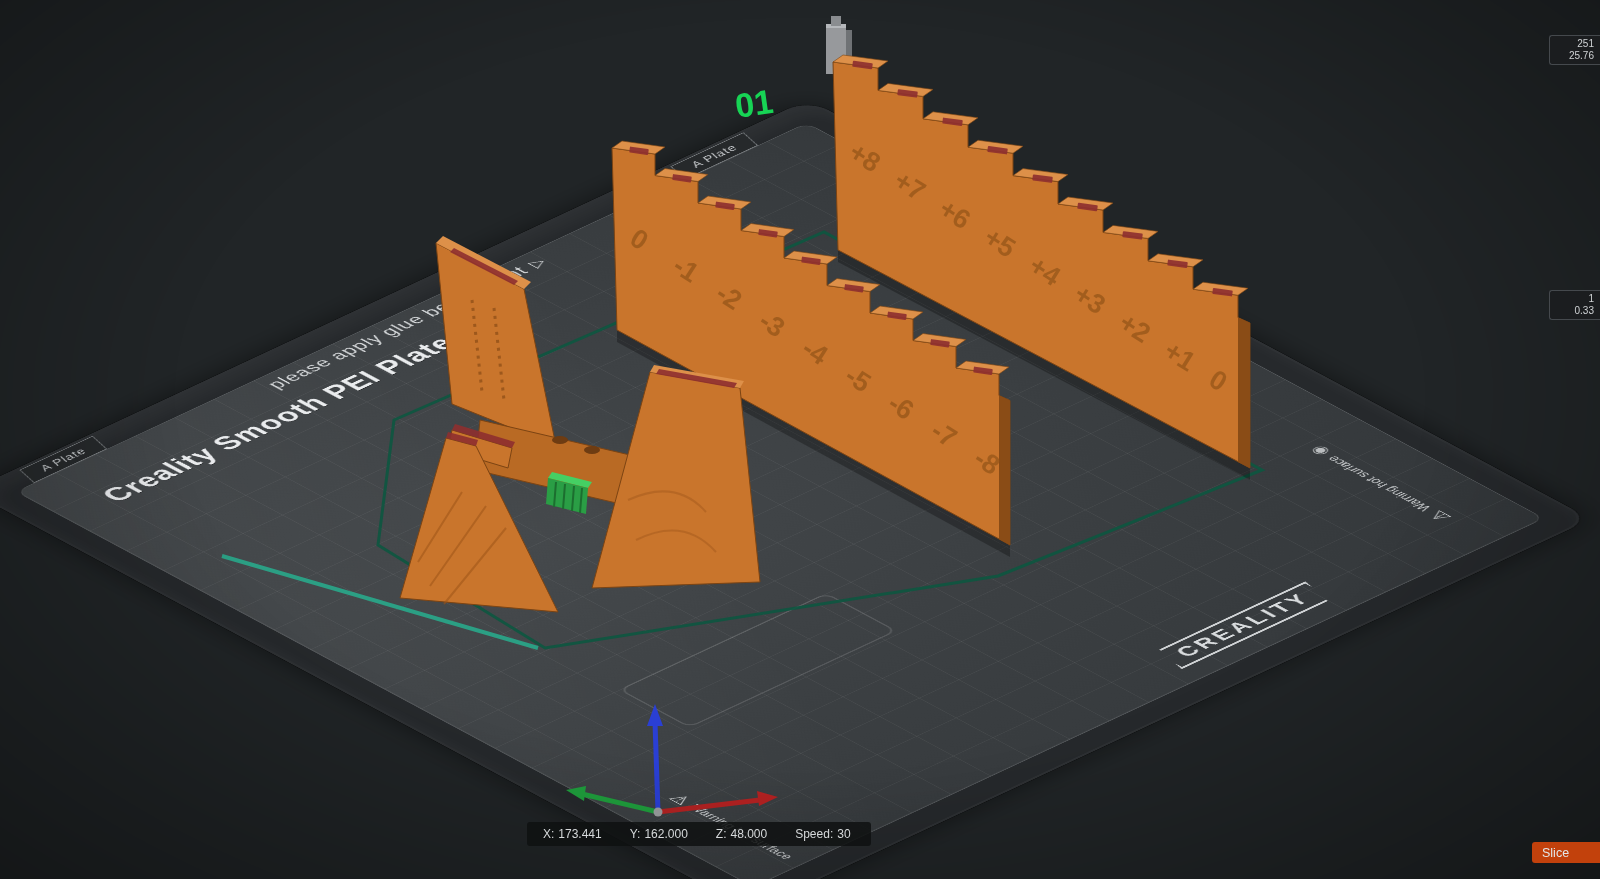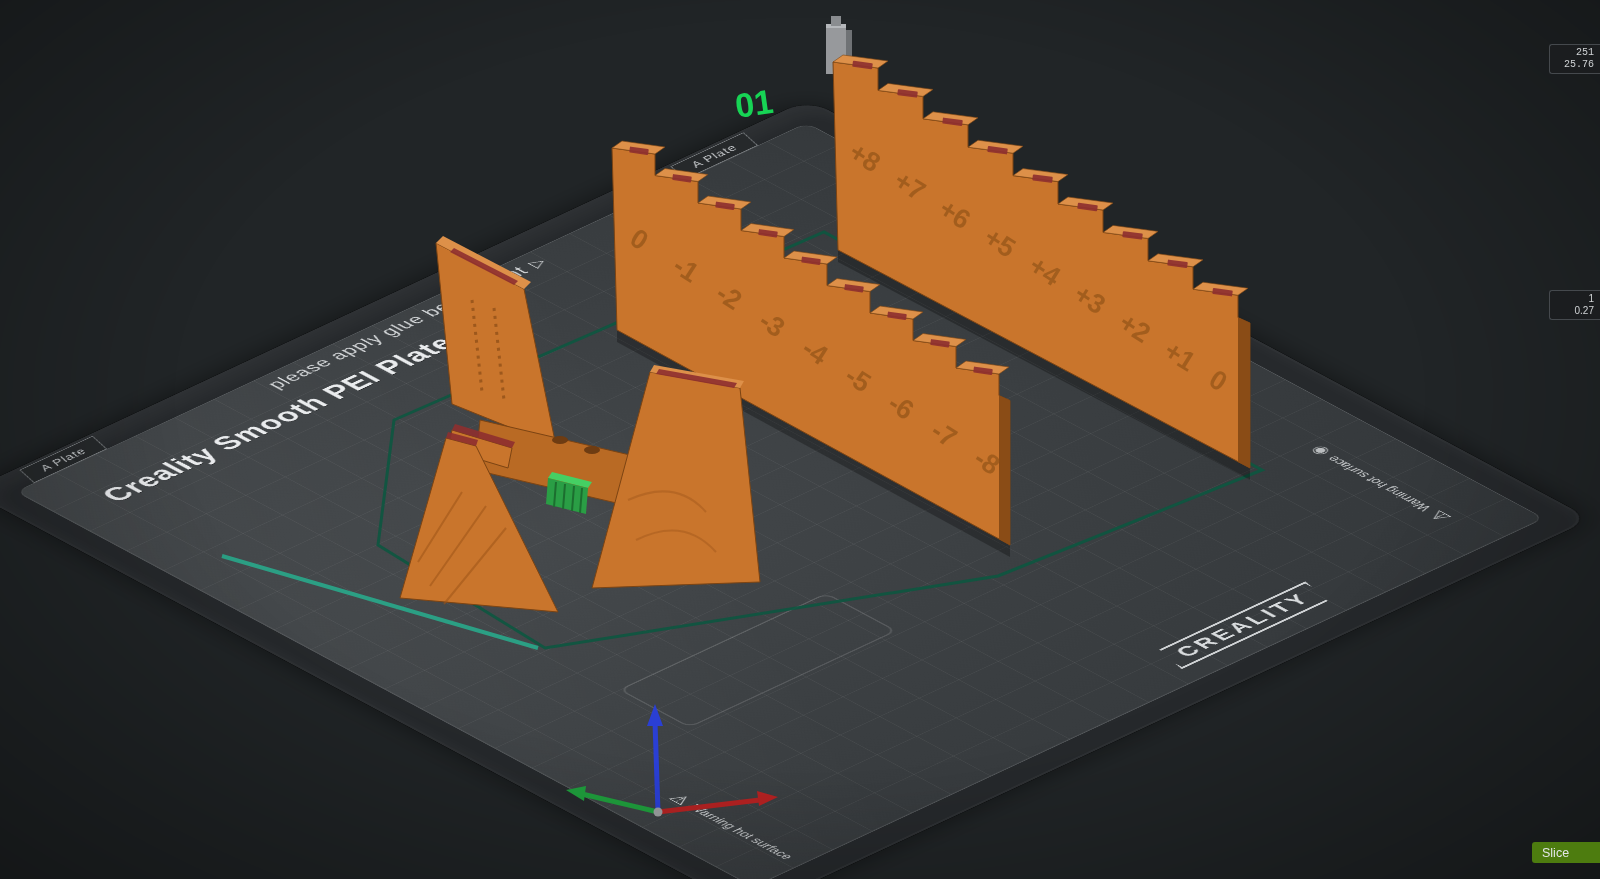--- a/index.html
+++ b/index.html
@@ -72,25 +72,25 @@
     display:flex;align-items:center;gap:24px;padding:0 16px;
     color:#d6d9db;font-size:12px;white-space:nowrap;
   }
   .status-item span{margin-right:4px;}
   .layer-ind{
     position:absolute;right:0;z-index:10;background:rgba(27,30,32,0.95);
     border:1px solid #45494d;border-right:none;border-radius:3px 0 0 3px;
     color:#d0d3d5;font-size:10px;line-height:12px;text-align:right;
     padding:2px 6px;min-width:38px;
   }
-  .layer-top{top:44px;font-family:Liberation Mono, monospace;}
+  .layer-top{top:35px;}
   .layer-bottom{top:290px;}
   .slice-btn{
     position:absolute;right:0;top:842px;z-index:10;height:21px;width:58px;overflow:hidden;
-    background:#4d7c0f;color:#e2e5e7;font-size:12.5px;display:flex;align-items:center;
+    background:#c2410c;color:#e2e5e7;font-size:12.5px;display:flex;align-items:center;
     padding-left:10px;border-radius:3px 0 0 3px;
   }
   .vignette{position:absolute;inset:0;z-index:8;pointer-events:none;
     background:radial-gradient(ellipse at 50% 45%, transparent 55%, rgba(0,0,0,0.38) 100%);}
 </style>
 </head>
 <body>
 
 <div id="app">
 
@@ -262,27 +262,41 @@
       <line x1="658" y1="812" x2="582" y2="794" stroke="#1f9e3d" stroke-width="5"></line>
       <polygon points="566,790 586,786 584,801" fill="#1f9e3d"></polygon>
       <line x1="658" y1="812" x2="760" y2="800" stroke="#b32222" stroke-width="5"></line>
       <polygon points="778,797 757,791 759,806" fill="#b32222"></polygon>
       <circle cx="658" cy="812" r="4.5" fill="#9b9e9f"></circle>
     </g>
   </svg>
 
   <div class="vignette"></div>
 
+  <div class="status-bar">
+    <span class="status-item">
+      <span>X:</span><span>173.441</span>
+    </span>
+    <span class="status-item">
+      <span>Y:</span><span>162.000</span>
+    </span>
+    <span class="status-item">
+      <span>Z:</span><span>48.000</span>
+    </span>
+    <span class="status-item">
+      <span>Speed:</span><span>30</span>
+    </span>
+  </div>
 
   <div class="layer-ind layer-top">
     <div>251</div>
     <div>25.76</div>
   </div>
   <div class="layer-ind layer-bottom">
     <div>1</div>
-    <div>0.27</div>
+    <div>0.33</div>
   </div>
 
   <div class="slice-btn">
     <span>Slice</span>
   </div>
 
 </div>
 
 </body></html>

